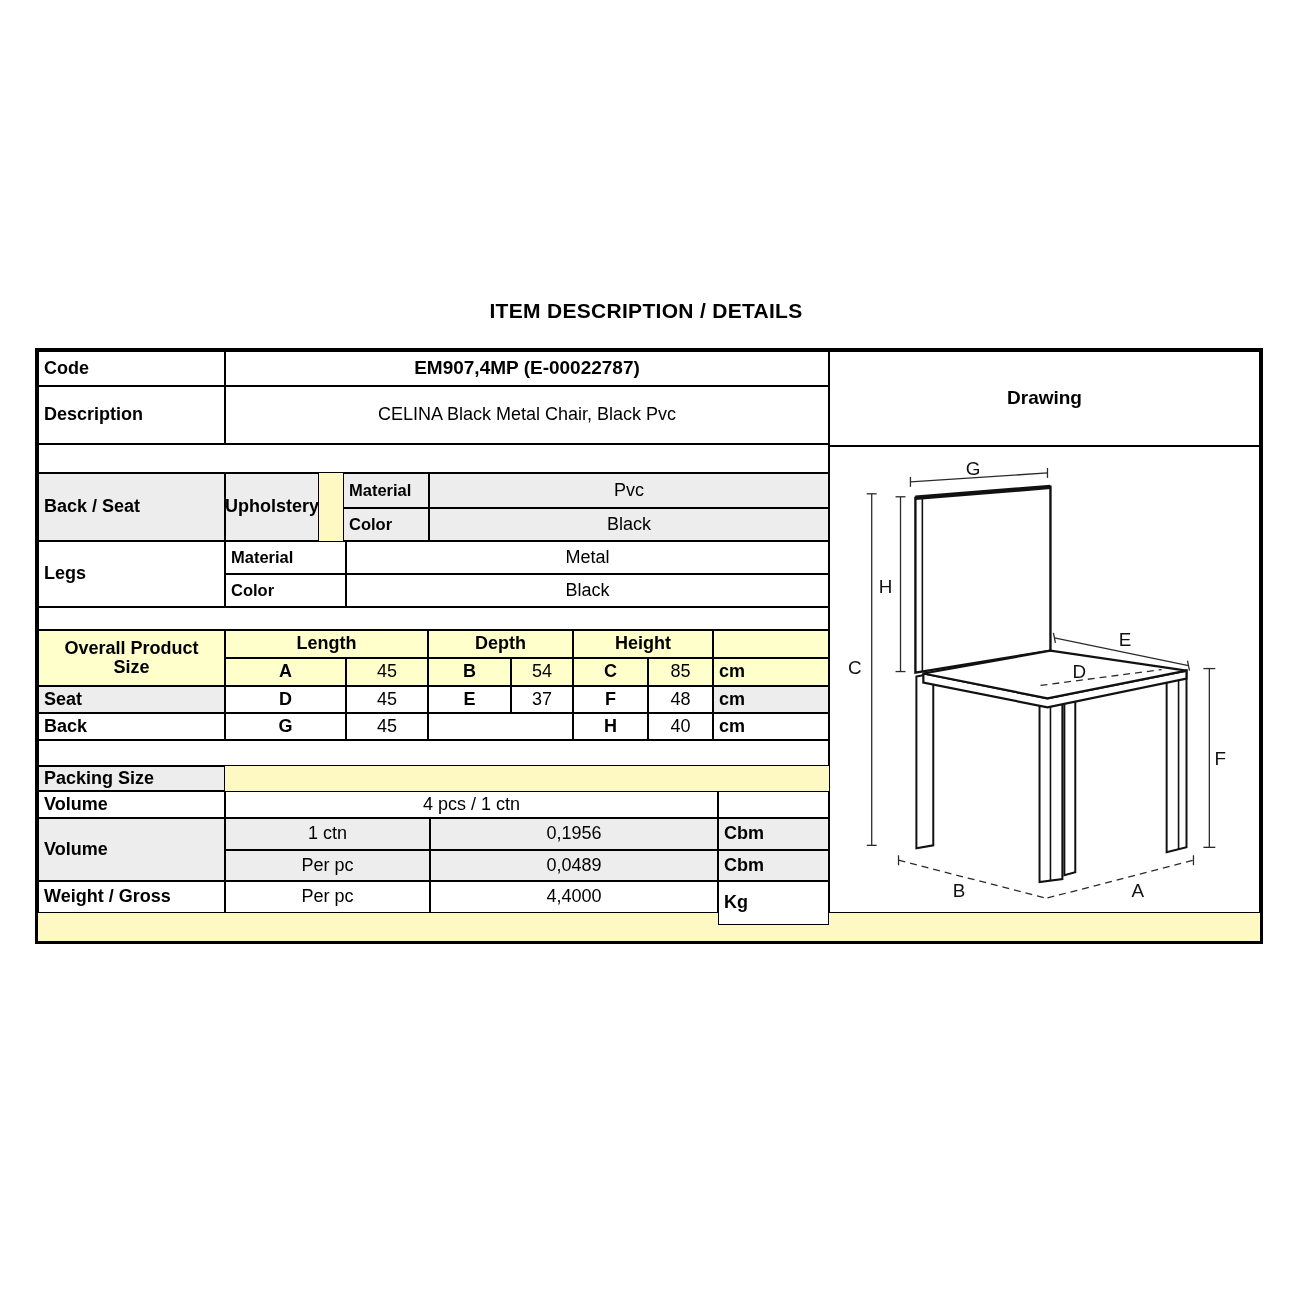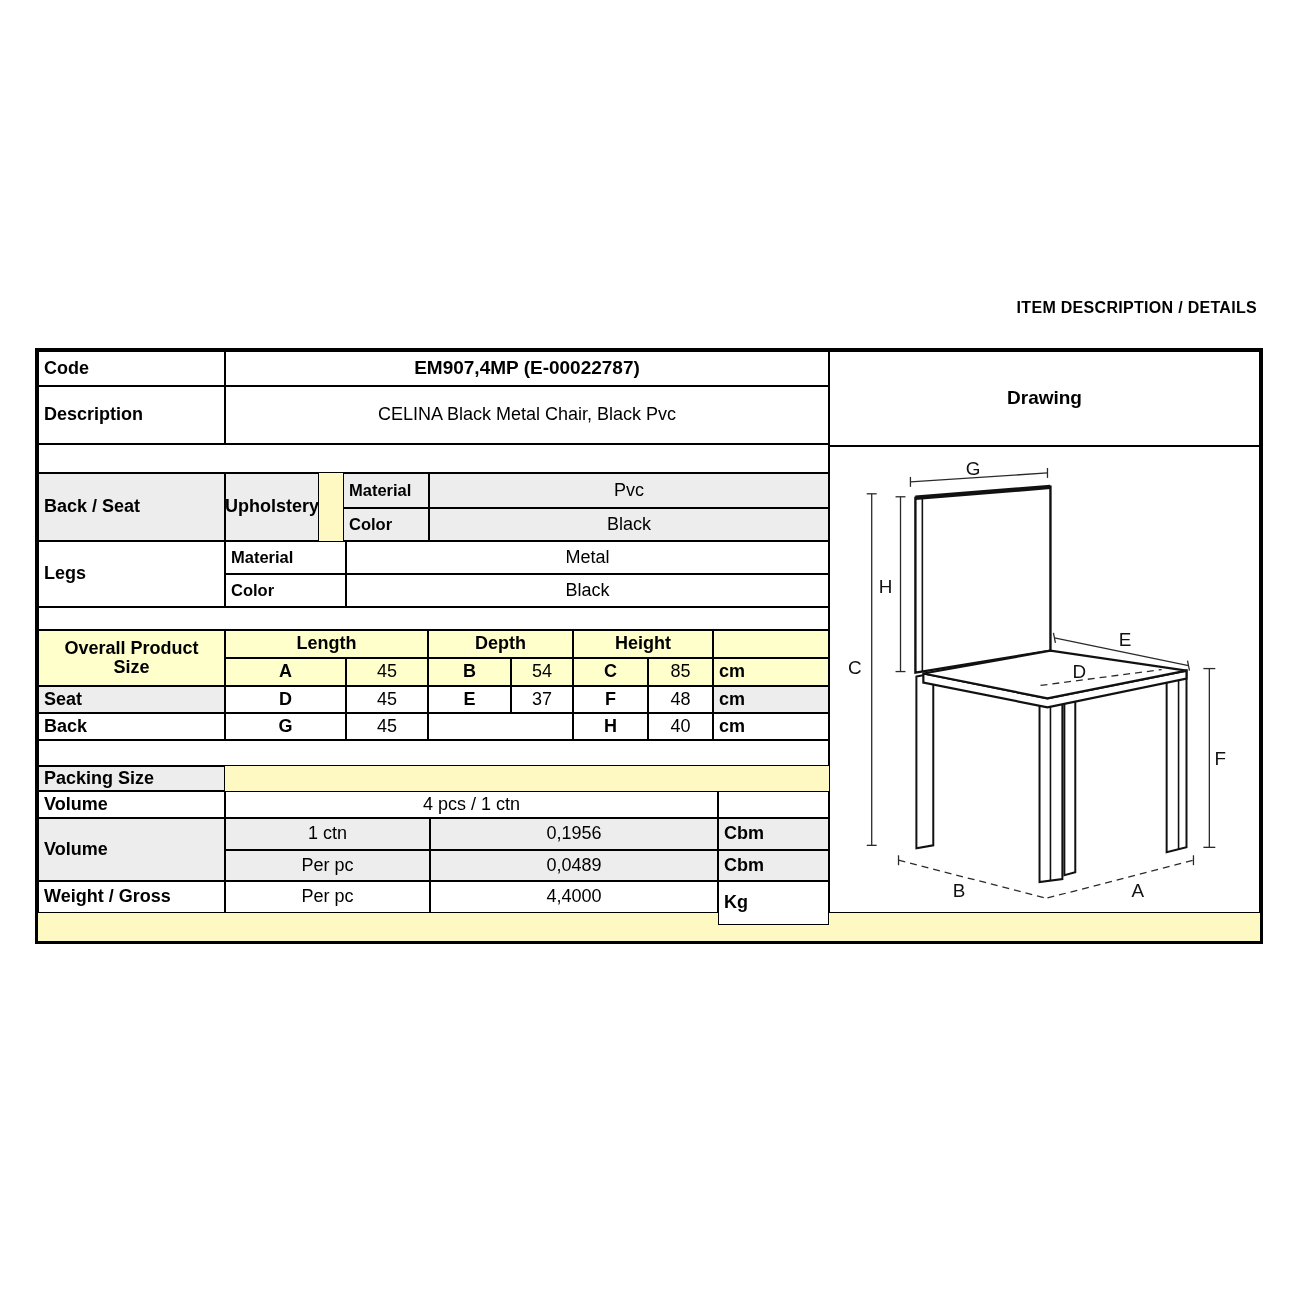--- a/index.html
+++ b/index.html
@@ -1,18 +1,18 @@
 <!DOCTYPE html>
 <html><head>
 <meta charset="utf-8">
 <style>
   html,body{margin:0;padding:0;background:#fff;}
   body{width:1300px;height:1300px;position:relative;font-family:"Liberation Sans",sans-serif;color:#000;}
   .canvas{position:absolute;left:0;top:0;width:1300px;height:1300px;background:#fff;overflow:hidden;}
-  .title{position:absolute;left:35px;top:299px;width:1222px;text-align:right;font-size:16px;font-weight:bold;letter-spacing:.3px;}
+  .title{position:absolute;left:35px;top:299px;width:1222px;text-align:center;font-size:21px;font-weight:bold;letter-spacing:.3px;}
   .tbl{position:absolute;left:35px;top:348px;width:1222px;height:590px;border:3px solid #000;box-sizing:content-box;background:#fef9c3;}
   .cell{position:absolute;box-sizing:border-box;border:1.5px solid #000;display:flex;align-items:center;font-size:18px;background:#fff;line-height:1.08;overflow:hidden;}
   .b{font-weight:700;}
   .ctr{justify-content:center;text-align:center;}
   .lft{padding-left:5px;}
   .gray{background:#EDEDED;}
   .yellow{background:#FFFFCC;}
   .col2{flex-direction:column;justify-content:center;}
   .sm{font-size:16.5px;}
   .big{font-size:19px;}

